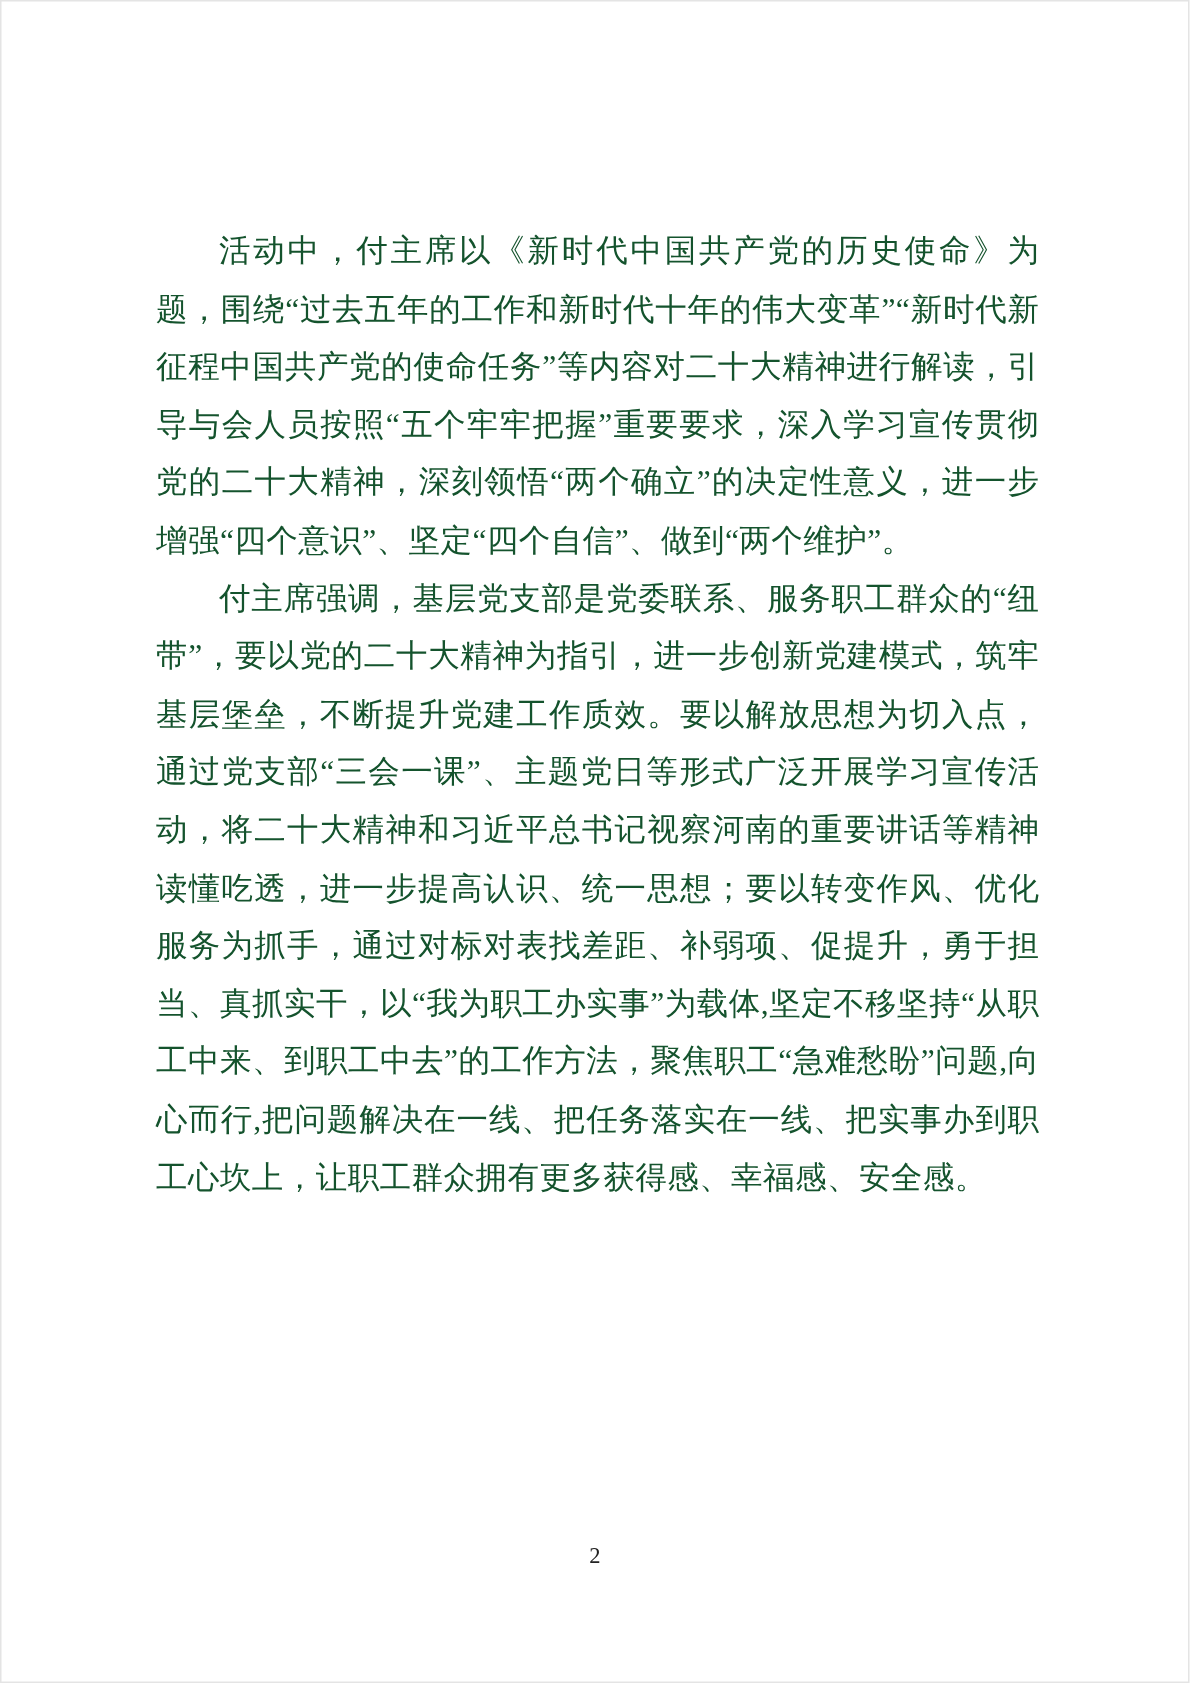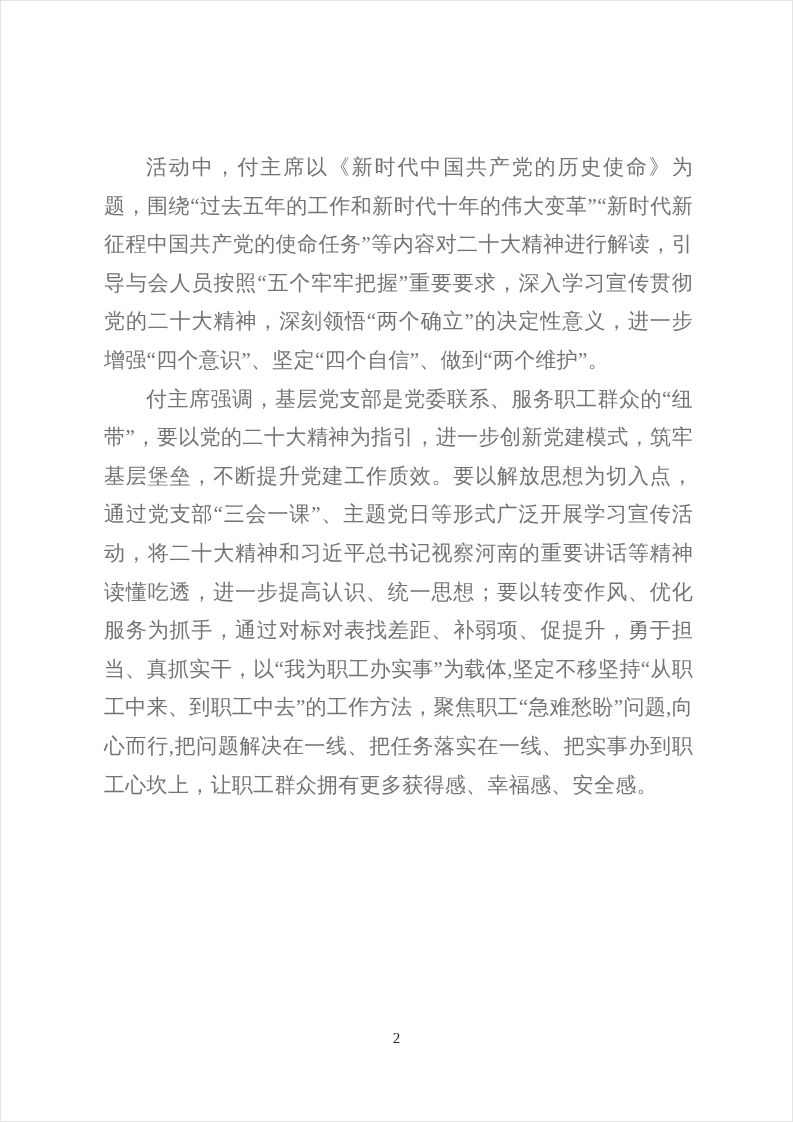--- a/index.html
+++ b/index.html
@@ -19,21 +19,21 @@
     inset: 0;
     background: #ffffff;
     border: 1px solid #e4e4e4;
     box-sizing: border-box;
   }
   .doc-body {
     position: absolute;
     left: 103px;
     top: 147px;
     width: 589px;
-    color: #737373;
+    color: #14532d;
   }
   .para {
     margin: 0;
     padding: 0;
     font-size: 21px;
     line-height: 38.6px;
     text-align: justify;
     text-justify: inter-ideograph;
     text-indent: 2em;
     letter-spacing: 0.3px;

